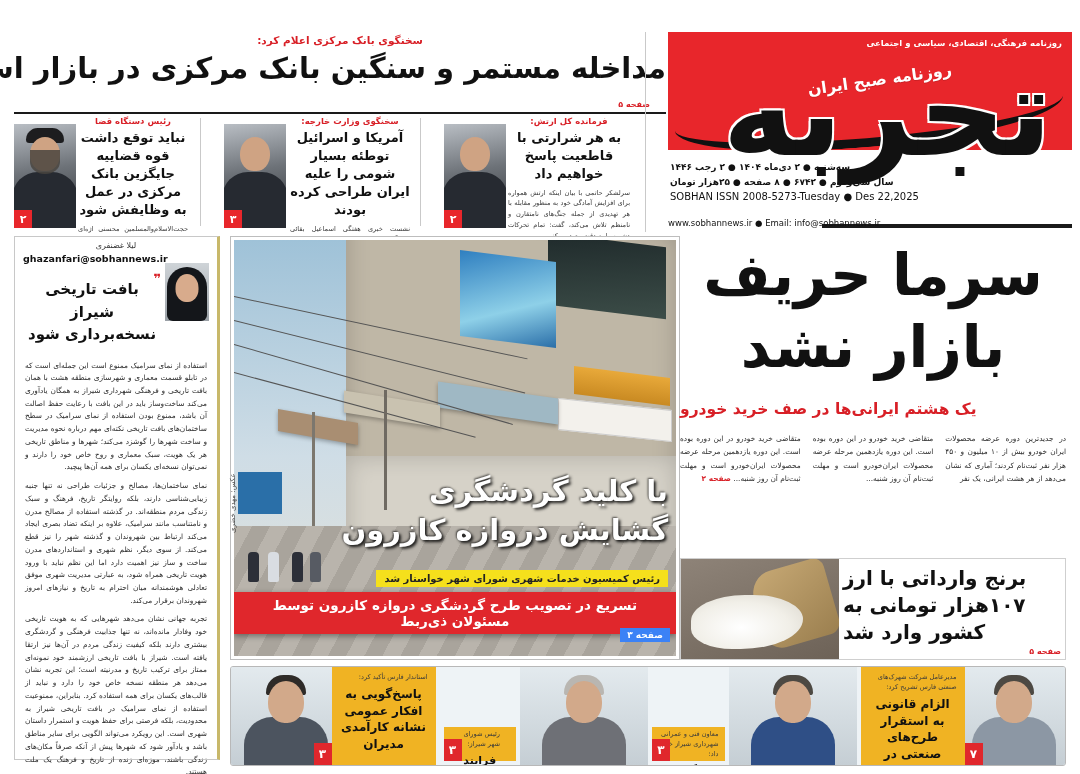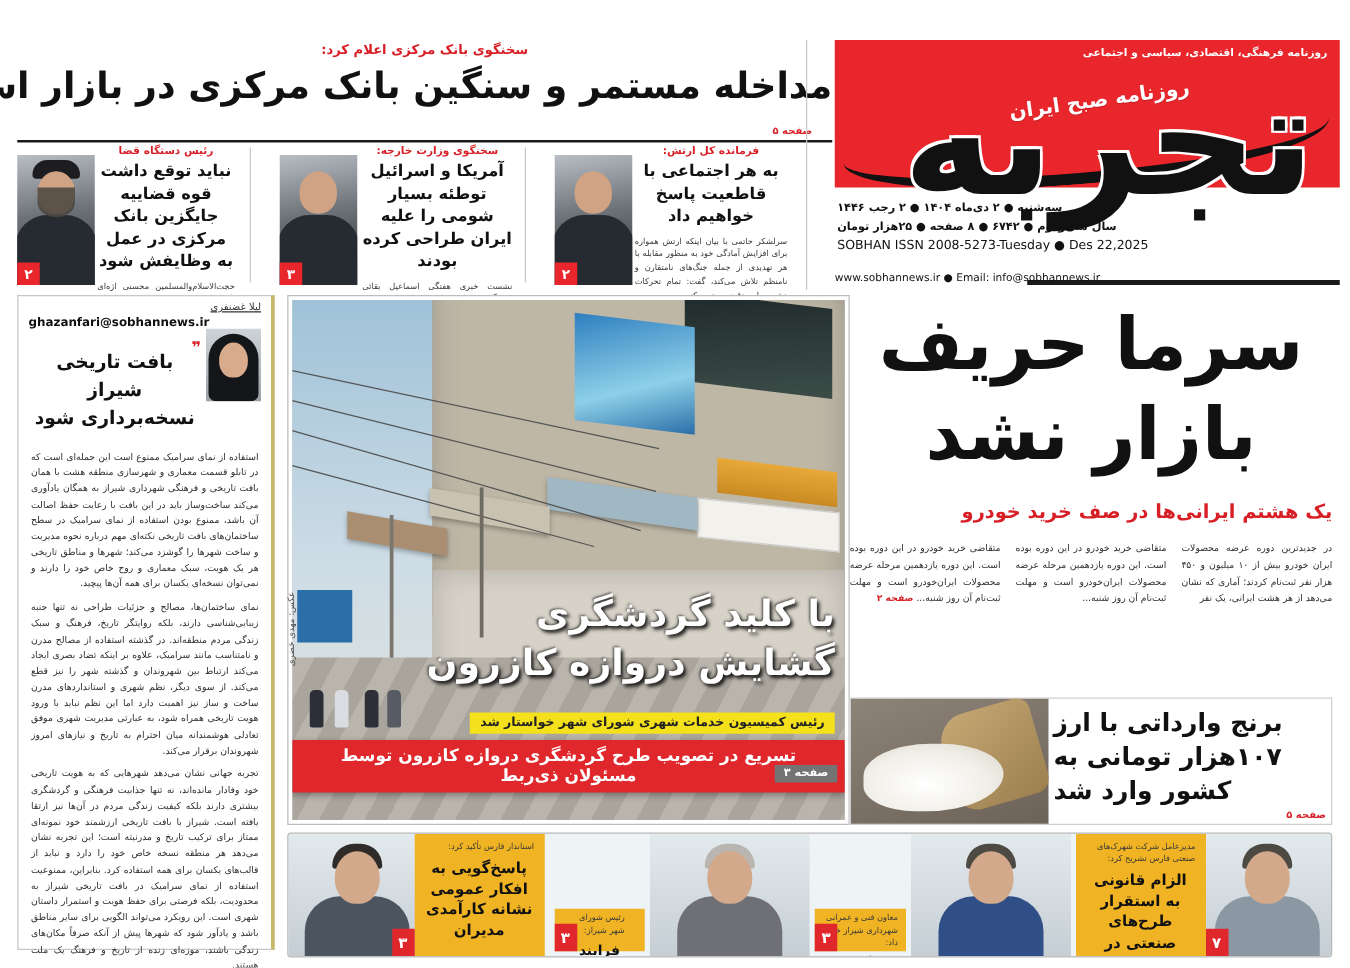--- a/index.html
+++ b/index.html
@@ -120,21 +120,21 @@
   }
   #masthead-webrule{position:absolute;right:0;top:192px;width:250px;height:4px;}
 
   
   #sidebar{
     position:absolute;left:14px;top:236px;width:206px;height:524px;
     border:1px solid #c8c8c8;box-sizing:border-box;background:#fff;
     border-right:3px solid #c8b86a;
   }
   #sidebar-author{
-    font-size:8px;color:#333;margin:4px 8px 0 8px;text-decoration:underline;
+    text-align:center;font-size:8px;color:#333;margin:4px 8px 0 8px;
   }
   #sidebar-email{
     font-size:9.5px;color:#111;direction:ltr;text-align:left;
     margin:3px 0 0 8px;font-weight:bold;
   }
   #sidebar-portrait{
     position:absolute;right:8px;top:26px;width:44px;height:58px;
     background:linear-gradient(180deg,#cfd4d8 0%,#9aa0a6 100%);overflow:hidden;
   }
   #sidebar-portrait .hijab{
@@ -197,36 +197,36 @@
   #center-kicker{
     position:absolute;right:8px;top:330px;background:#f5e01c;color:#222;
     font-size:10px;font-weight:bold;padding:3px 8px;
   }
   #center-banner{
     position:absolute;right:0;left:0;top:352px;background:#e0272c;color:#fff;
     font-size:13.5px;font-weight:bold;padding:5px 10px;text-align:center;
     box-shadow:0 2px 6px rgba(0,0,0,.4);
   }
   #center-page{
-    position:absolute;right:6px;top:372px;background:#737373;color:#fff;
+    position:absolute;right:6px;top:388px;background:#3b82f6;color:#fff;
     font-size:9px;font-weight:bold;padding:2px 7px;
   }
   #center-credit{
     position:absolute;left:-2px;top:296px;font-size:7px;color:#4a4a4a;
     transform:rotate(-90deg);transform-origin:left top;white-space:nowrap;
   }
 
   
   #main-story{position:absolute;right:14px;top:236px;width:386px;height:424px;}
   #main-hl{
     text-align:center;font-size:58px;font-weight:bold;color:#111;
     line-height:1.24;margin-top:4px;letter-spacing:-1px;
   }
   #main-sub{
-    text-align:right;color:#d81f26;font-size:15.5px;font-weight:bold;margin-top:16px;
+    text-align:left;color:#d81f26;font-size:15.5px;font-weight:bold;margin-top:16px;
   }
   #main-cols{
     display:flex;gap:12px;margin-top:14px;direction:rtl;
   }
   #main-cols .col{flex:1;font-size:7.4px;line-height:1.82;color:#2c2c2c;text-align:justify;}
   #main-cols .col .sp{color:#d81f26;font-weight:bold;}
 
   
   #rice-box{
     position:absolute;right:0;top:322px;width:386px;height:102px;
@@ -340,21 +340,21 @@
 
   <div class="vdivider" style="left:420px;"></div>
 
   <div class="topbox" id="box-army">
     <div class="photo">
       <div class="torso"></div>
         <div class="head"></div>
     </div>
     <div class="txtcol">
       <div class="kicker">فرمانده کل ارتش:</div>
-      <div class="hl">به هر اجتماعی با قاطعیت پاسخ خواهیم داد</div>
+      <div class="hl">به هر شرارتی با قاطعیت پاسخ خواهیم داد</div>
       <div class="body">سرلشکر حاتمی با بیان اینکه ارتش همواره برای افزایش آمادگی خود به منظور مقابله با هر تهدیدی از جمله جنگ‌های نامتقارن و نامنظم تلاش می‌کند، گفت: تمام تحرکات دشمن را به دقت رصد می‌کنیم.</div>
     </div>
     <div class="pagenum">۲</div>
   </div>
 
   <div class="vdivider" style="left:645px;height:200px;top:32px;"></div>
 
   <div id="masthead">
     <div id="masthead-red"></div>
     <div id="masthead-tagline">روزنامه فرهنگی، اقتصادی، سیاسی و اجتماعی</div>

